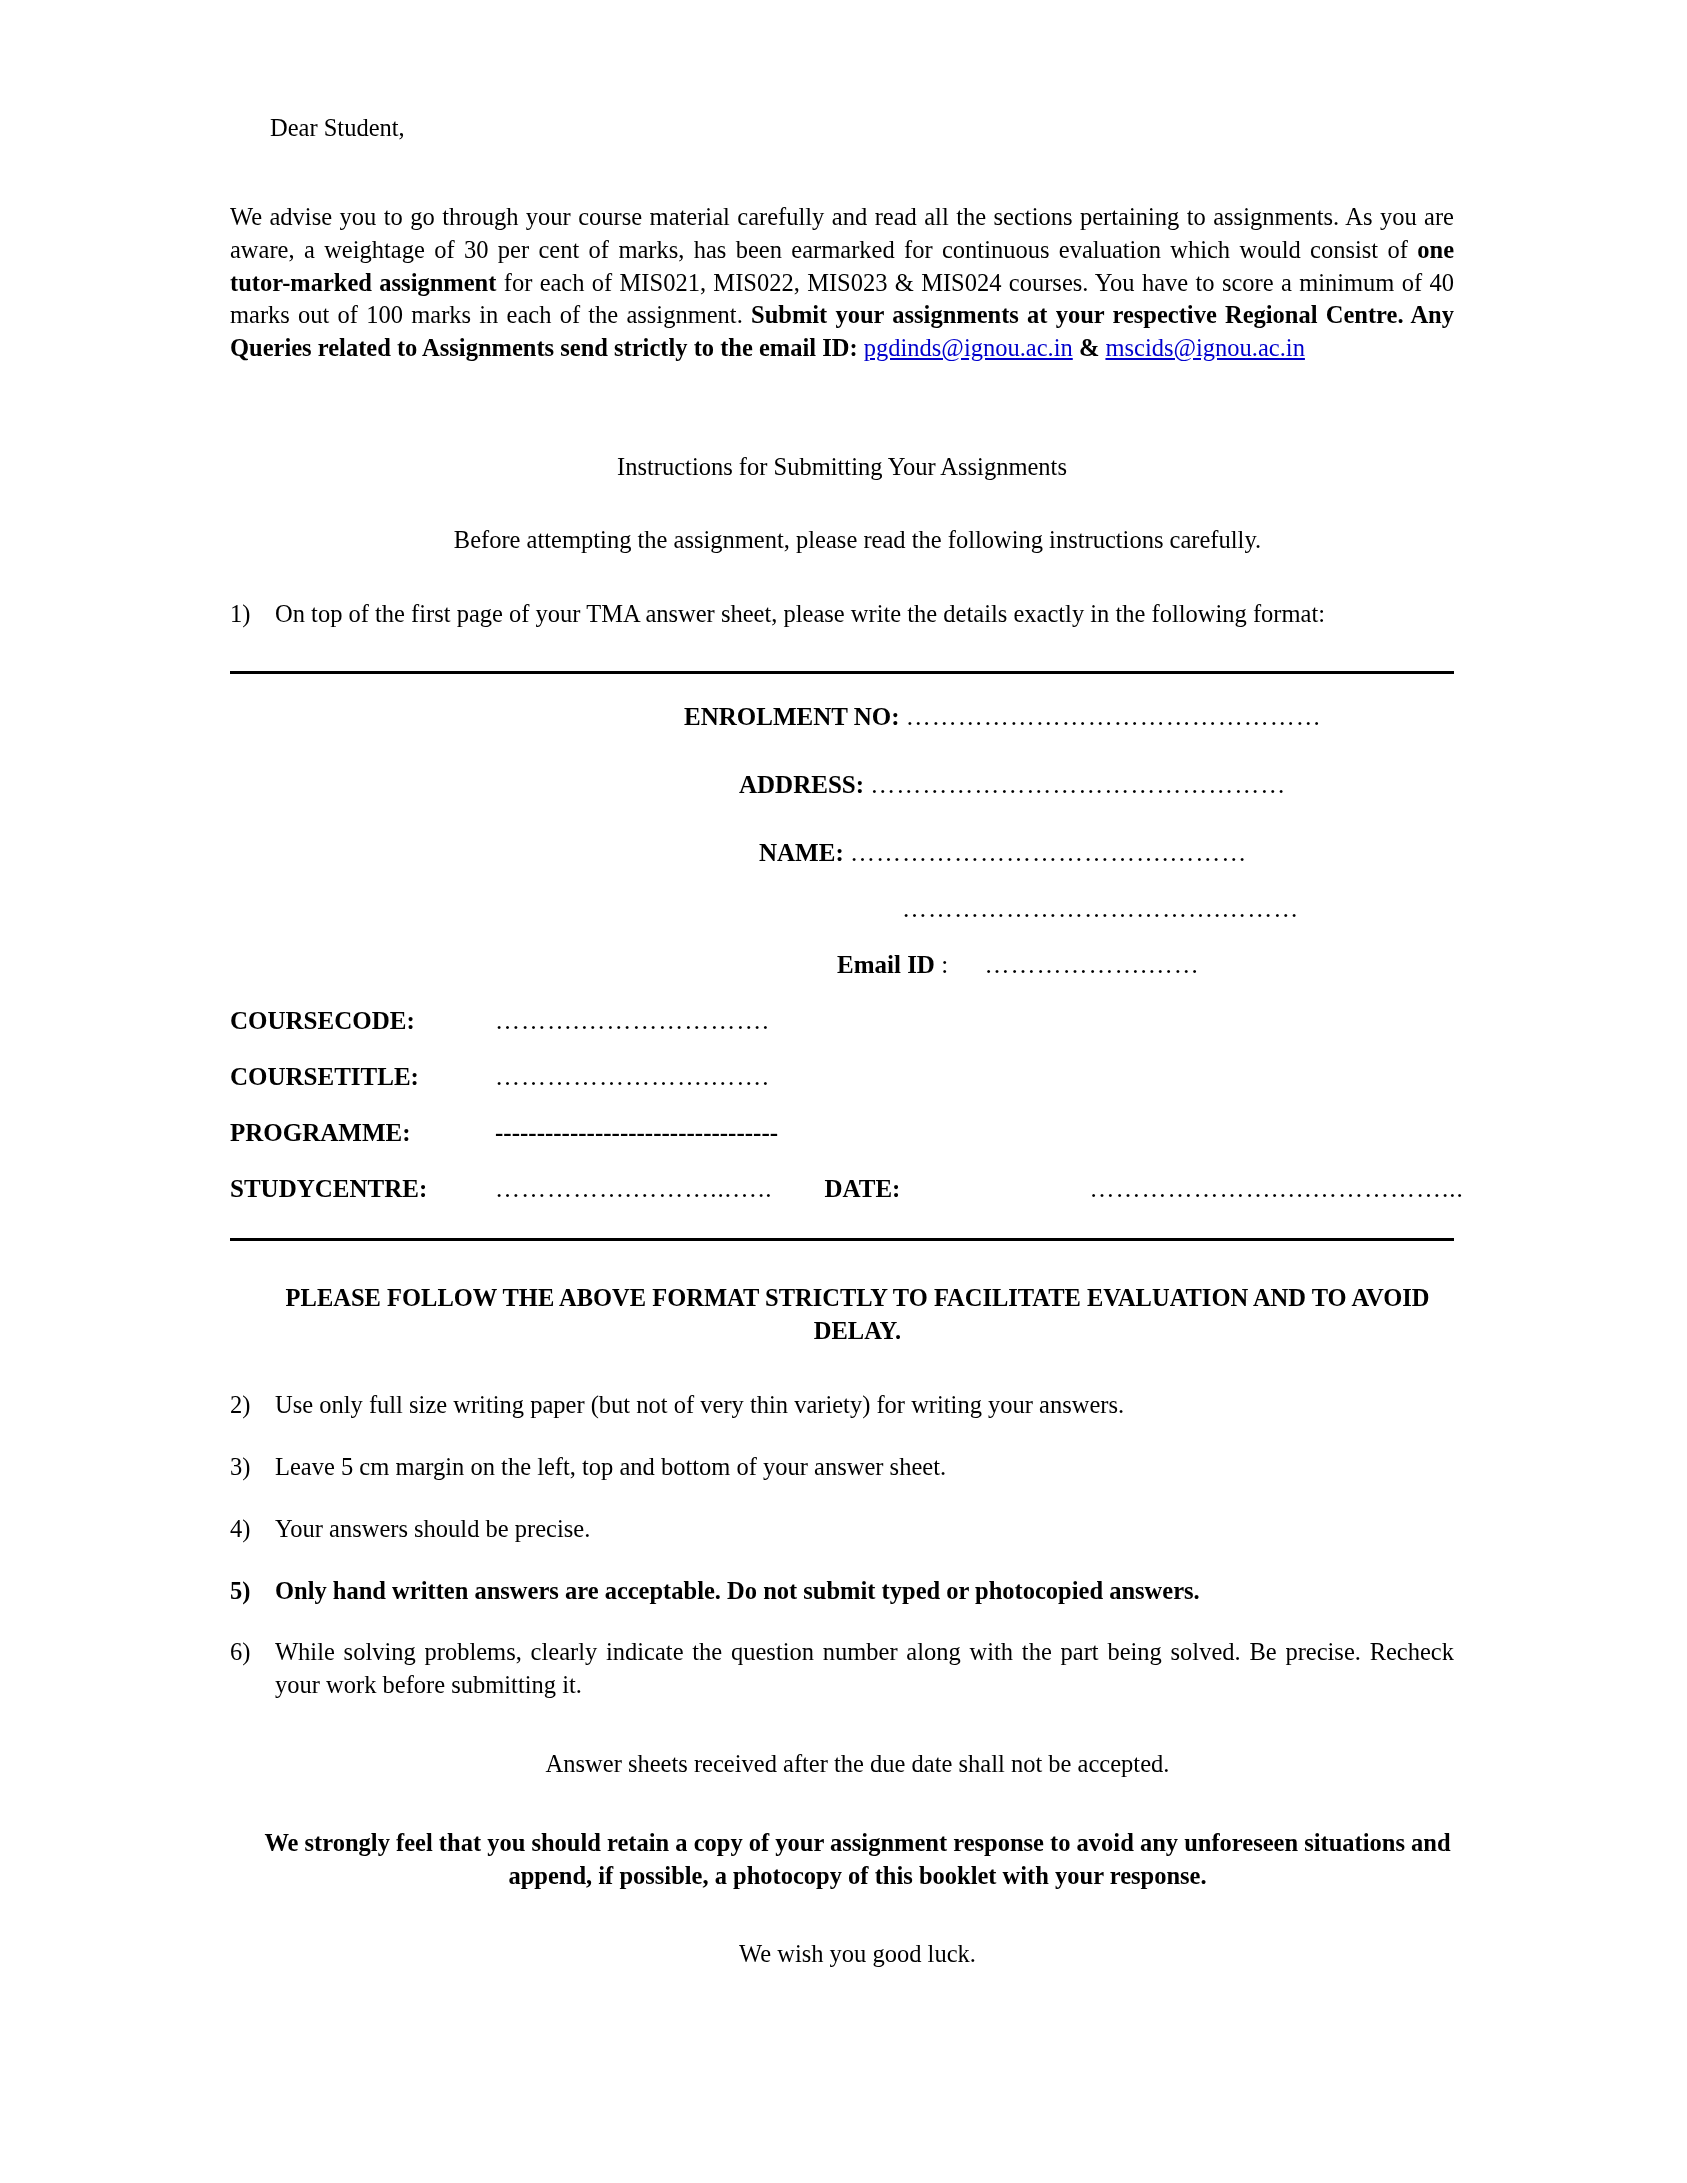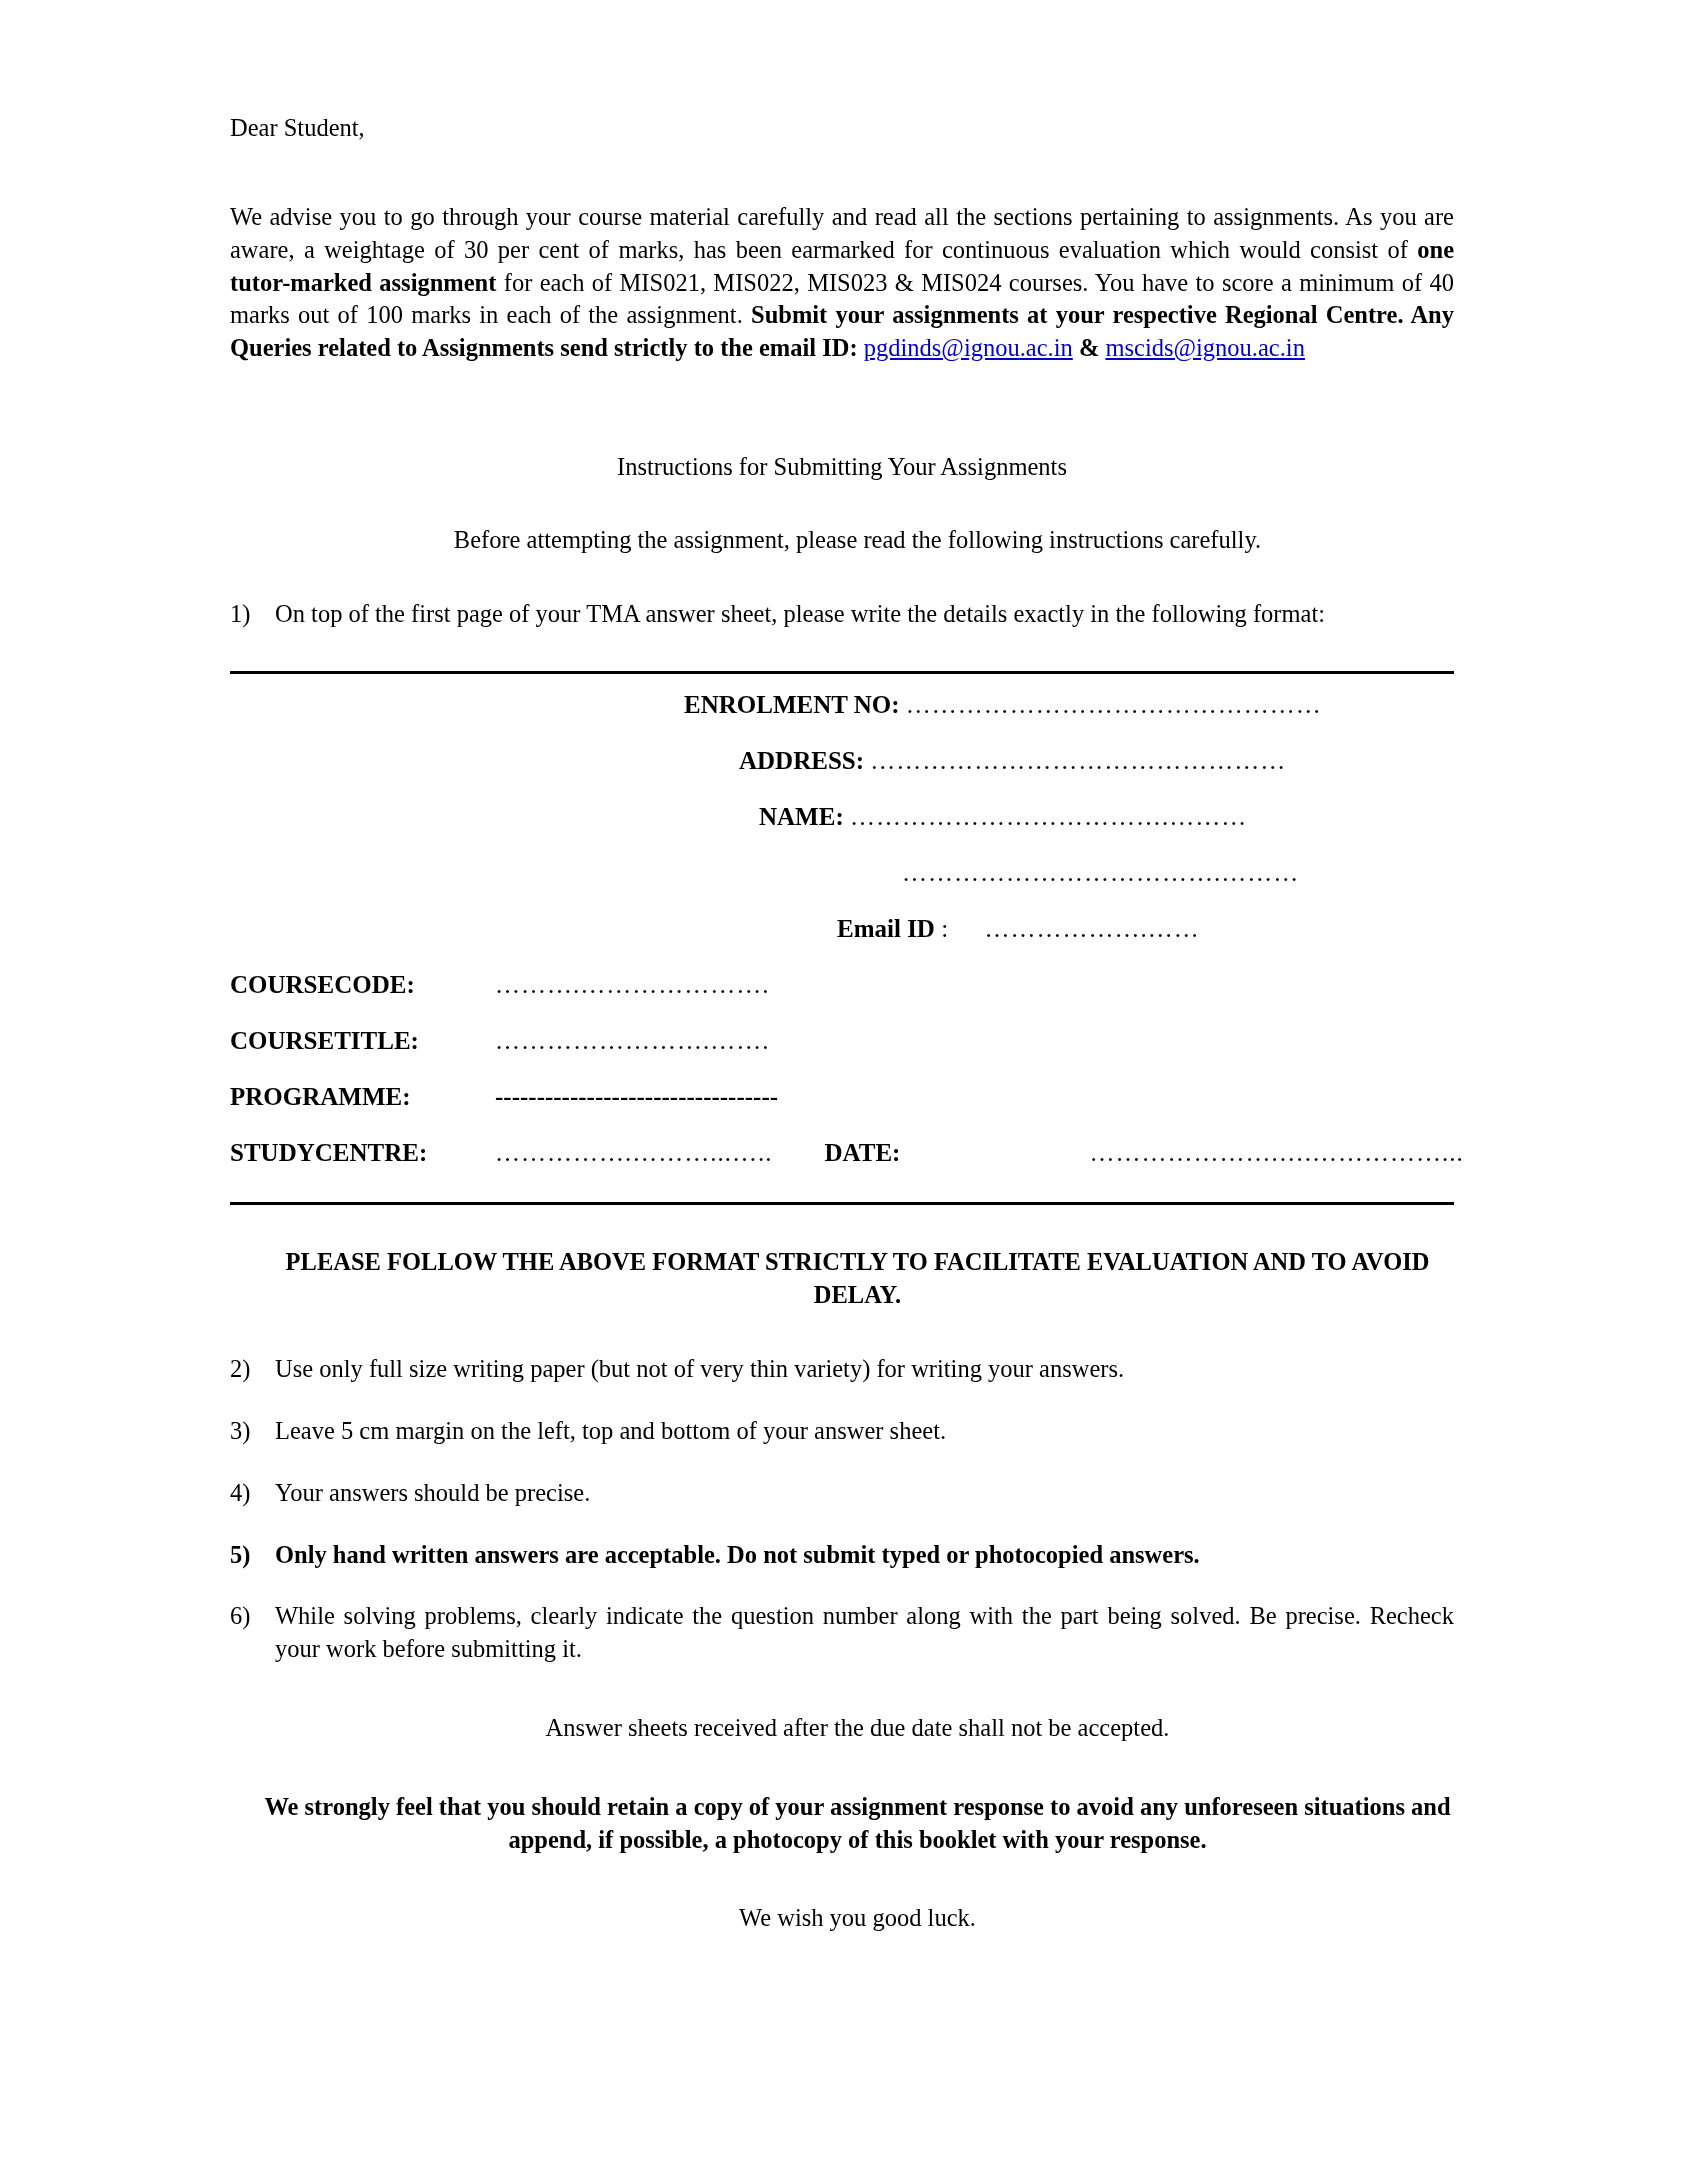--- a/index.html
+++ b/index.html
@@ -41,20 +41,21 @@
   }
   .gap-sm { height: 17px; }
   .gap-md { height: 29px; }
   .gap-lg { height: 41px; }
   .gap-xl { height: 57px; }
 
   
   .salutation {
     font-size: 24.5px;
     line-height: 1.3;
+    margin-left: 40px;
   }
 
   
   .heading {
     text-align: center;
     font-size: 24.5px;
     font-weight: normal;
     line-height: 1.3;
   }
 
@@ -97,20 +98,21 @@
   .formrow .lbl {
     font-weight: bold;
   }
   .dots {
     letter-spacing: 1px;
   }
   
   .row-right {
     text-align: left;
     padding-left: 454px;
+    margin-top: 12px;
   }
   .row-right.indent-name  { padding-left: 529px; }
   .row-right.indent-addr  { padding-left: 509px; }
   .row-cont { padding-left: 672px; }
   .row-email { padding-left: 607px; }
 
   
   .row-left {
     display: flex;
     align-items: flex-start;

